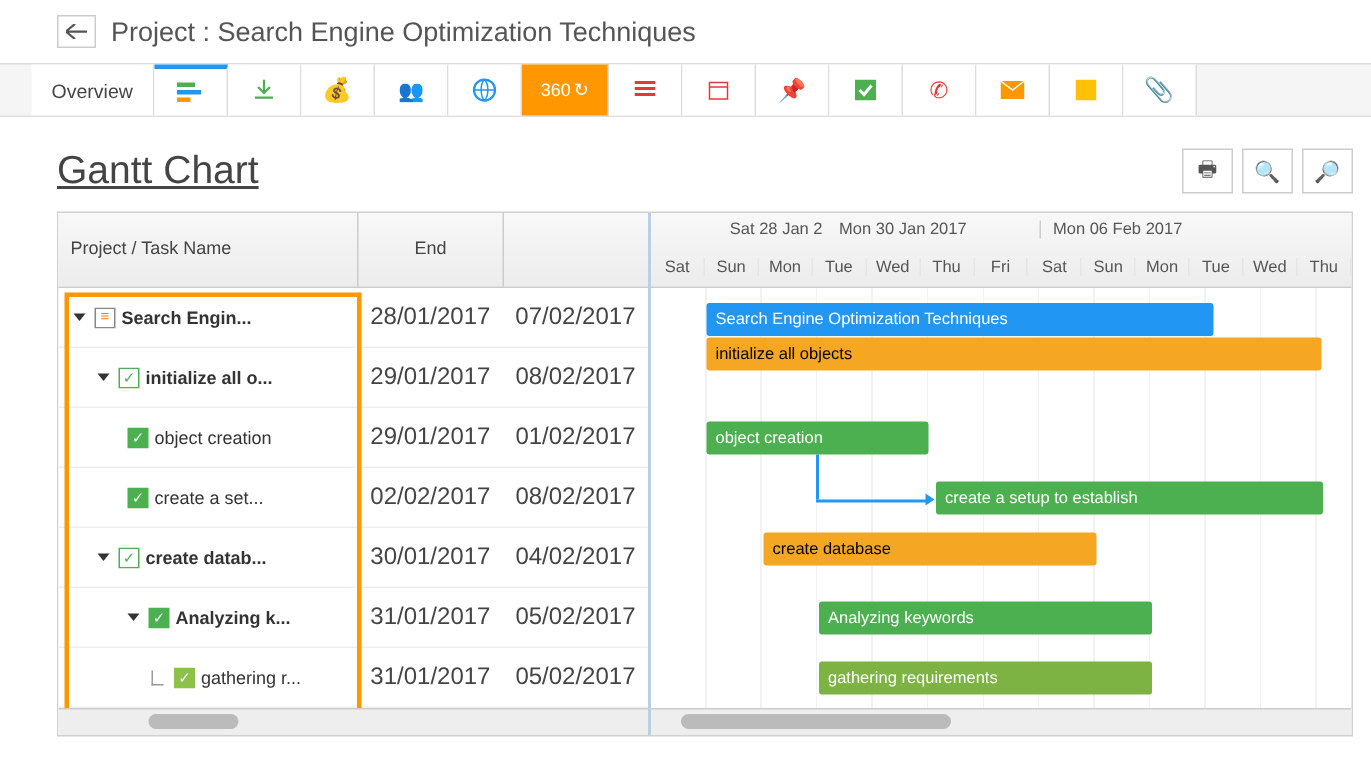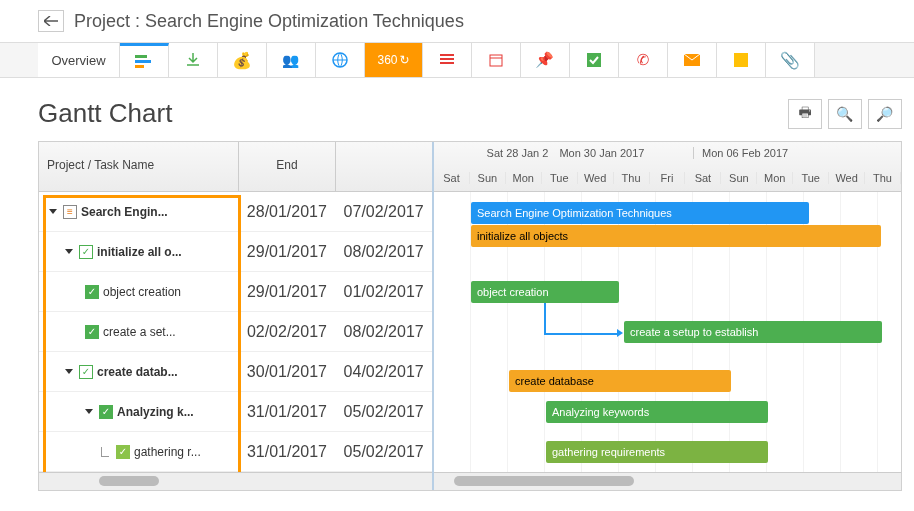--- a/index.html
+++ b/index.html
@@ -4,31 +4,31 @@
 <style>
   * { box-sizing: border-box; margin: 0; padding: 0; font-family: Arial, Helvetica, sans-serif; }
   body { background: #fff; font-size: 13px; color: #333; width: 914px; }
 
   
   .hdr { display: flex; align-items: center; padding: 10px 8px 10px 38px; gap: 10px; }
   .back-btn { width: 26px; height: 22px; border: 1px solid #ccc; background: #fff; display: flex; align-items: center; justify-content: center; cursor: pointer; }
   .proj-title { font-size: 18px; color: #555; }
 
   
-  .tabs { display: flex; border-top: 1px solid #ddd; border-bottom: 1px solid #ddd; background: #f5f5f5; padding-left: 38px; }
+  .tabs { display: flex; border-top: 1px solid #ddd; border-bottom: 1px solid #ddd; background: #f5f5f5; padding-left: 21px; }
   .tab { width: 49px; height: 34px; display: flex; align-items: center; justify-content: center; border-right: 1px solid #ddd; cursor: pointer; position: relative; background: #fff; }
   .tab.overview { width: 82px; font-size: 13px; color: #444; }
   .tab.active { border-top: 3px solid #2196f3; }
   .tab.p360 { background: #ff9800; color: #fff; width: 58px; font-size: 12px; }
   .tab.p360 .reload { display:inline-block; margin-left:2px; }
 
   
   .content { padding: 6px 12px 10px 38px; }
   .title-row { display: flex; align-items: center; justify-content: space-between; margin: 14px 0 12px; }
-  .title-row h2 { font-size: 26px; font-weight: normal; color: #444; }
+  .title-row h2 { font-size: 26px; font-weight: normal; color: #444; text-decoration: underline; }
   .tr-btns { display: flex; gap: 6px; }
   .ibtn { width: 34px; height: 30px; border: 1px solid #ccc; background: #fff; display: flex; align-items: center; justify-content: center; cursor: pointer; font-size: 14px; color: #555; }
 
   
   .gantt { display: flex; border: 1px solid #d0d0d0; height: 350px; }
   .left { width: 395px; border-right: 2px solid #b8cfe5; background: #fff; display: flex; flex-direction: column; }
   .right { flex: 1; display: flex; flex-direction: column; overflow: hidden; }
 
   .lhead { display: flex; background: linear-gradient(#f8f8f8,#ececec); border-bottom: 1px solid #ccc; height: 50px; }
   .lhead .c1 { width: 200px; padding: 16px 8px; font-size: 12px; color: #444; border-right: 1px solid #ccc; }
@@ -274,21 +274,21 @@
       </div>
       <div class="chart">
         <div class="bar b-blue" style="top:10px;left:37px;width:338px">Search Engine Optimization Techniques</div>
         <div class="bar b-orange" style="top:33px;left:37px;width:410px">initialize all objects</div>
         <div class="bar b-green" style="top:89px;left:37px;width:148px">object creation</div>
 
         <div class="dep" style="top:111px;left:110px;width:0;height:30px"></div>
         <div class="dep" style="top:141px;left:110px;width:75px;height:0"></div>
         <div class="dep-arrow" style="top:137px;left:183px"></div>
         <div class="bar b-green" style="top:129px;left:190px;width:258px">create a setup to establish</div>
-        <div class="bar b-orange" style="top:178px;left:75px;width:222px">create database</div>
+        <div class="bar b-orange" style="top:163px;left:75px;width:222px">create database</div>
         <div class="bar b-green" style="top:209px;left:112px;width:222px">Analyzing keywords</div>
         <div class="bar b-lgreen" style="top:249px;left:112px;width:222px">gathering requirements</div>
       </div>
       <div class="rsb">
           <div class="rsb-thumb"></div>
         </div>
     </div>
   </div>
 </div>
 

